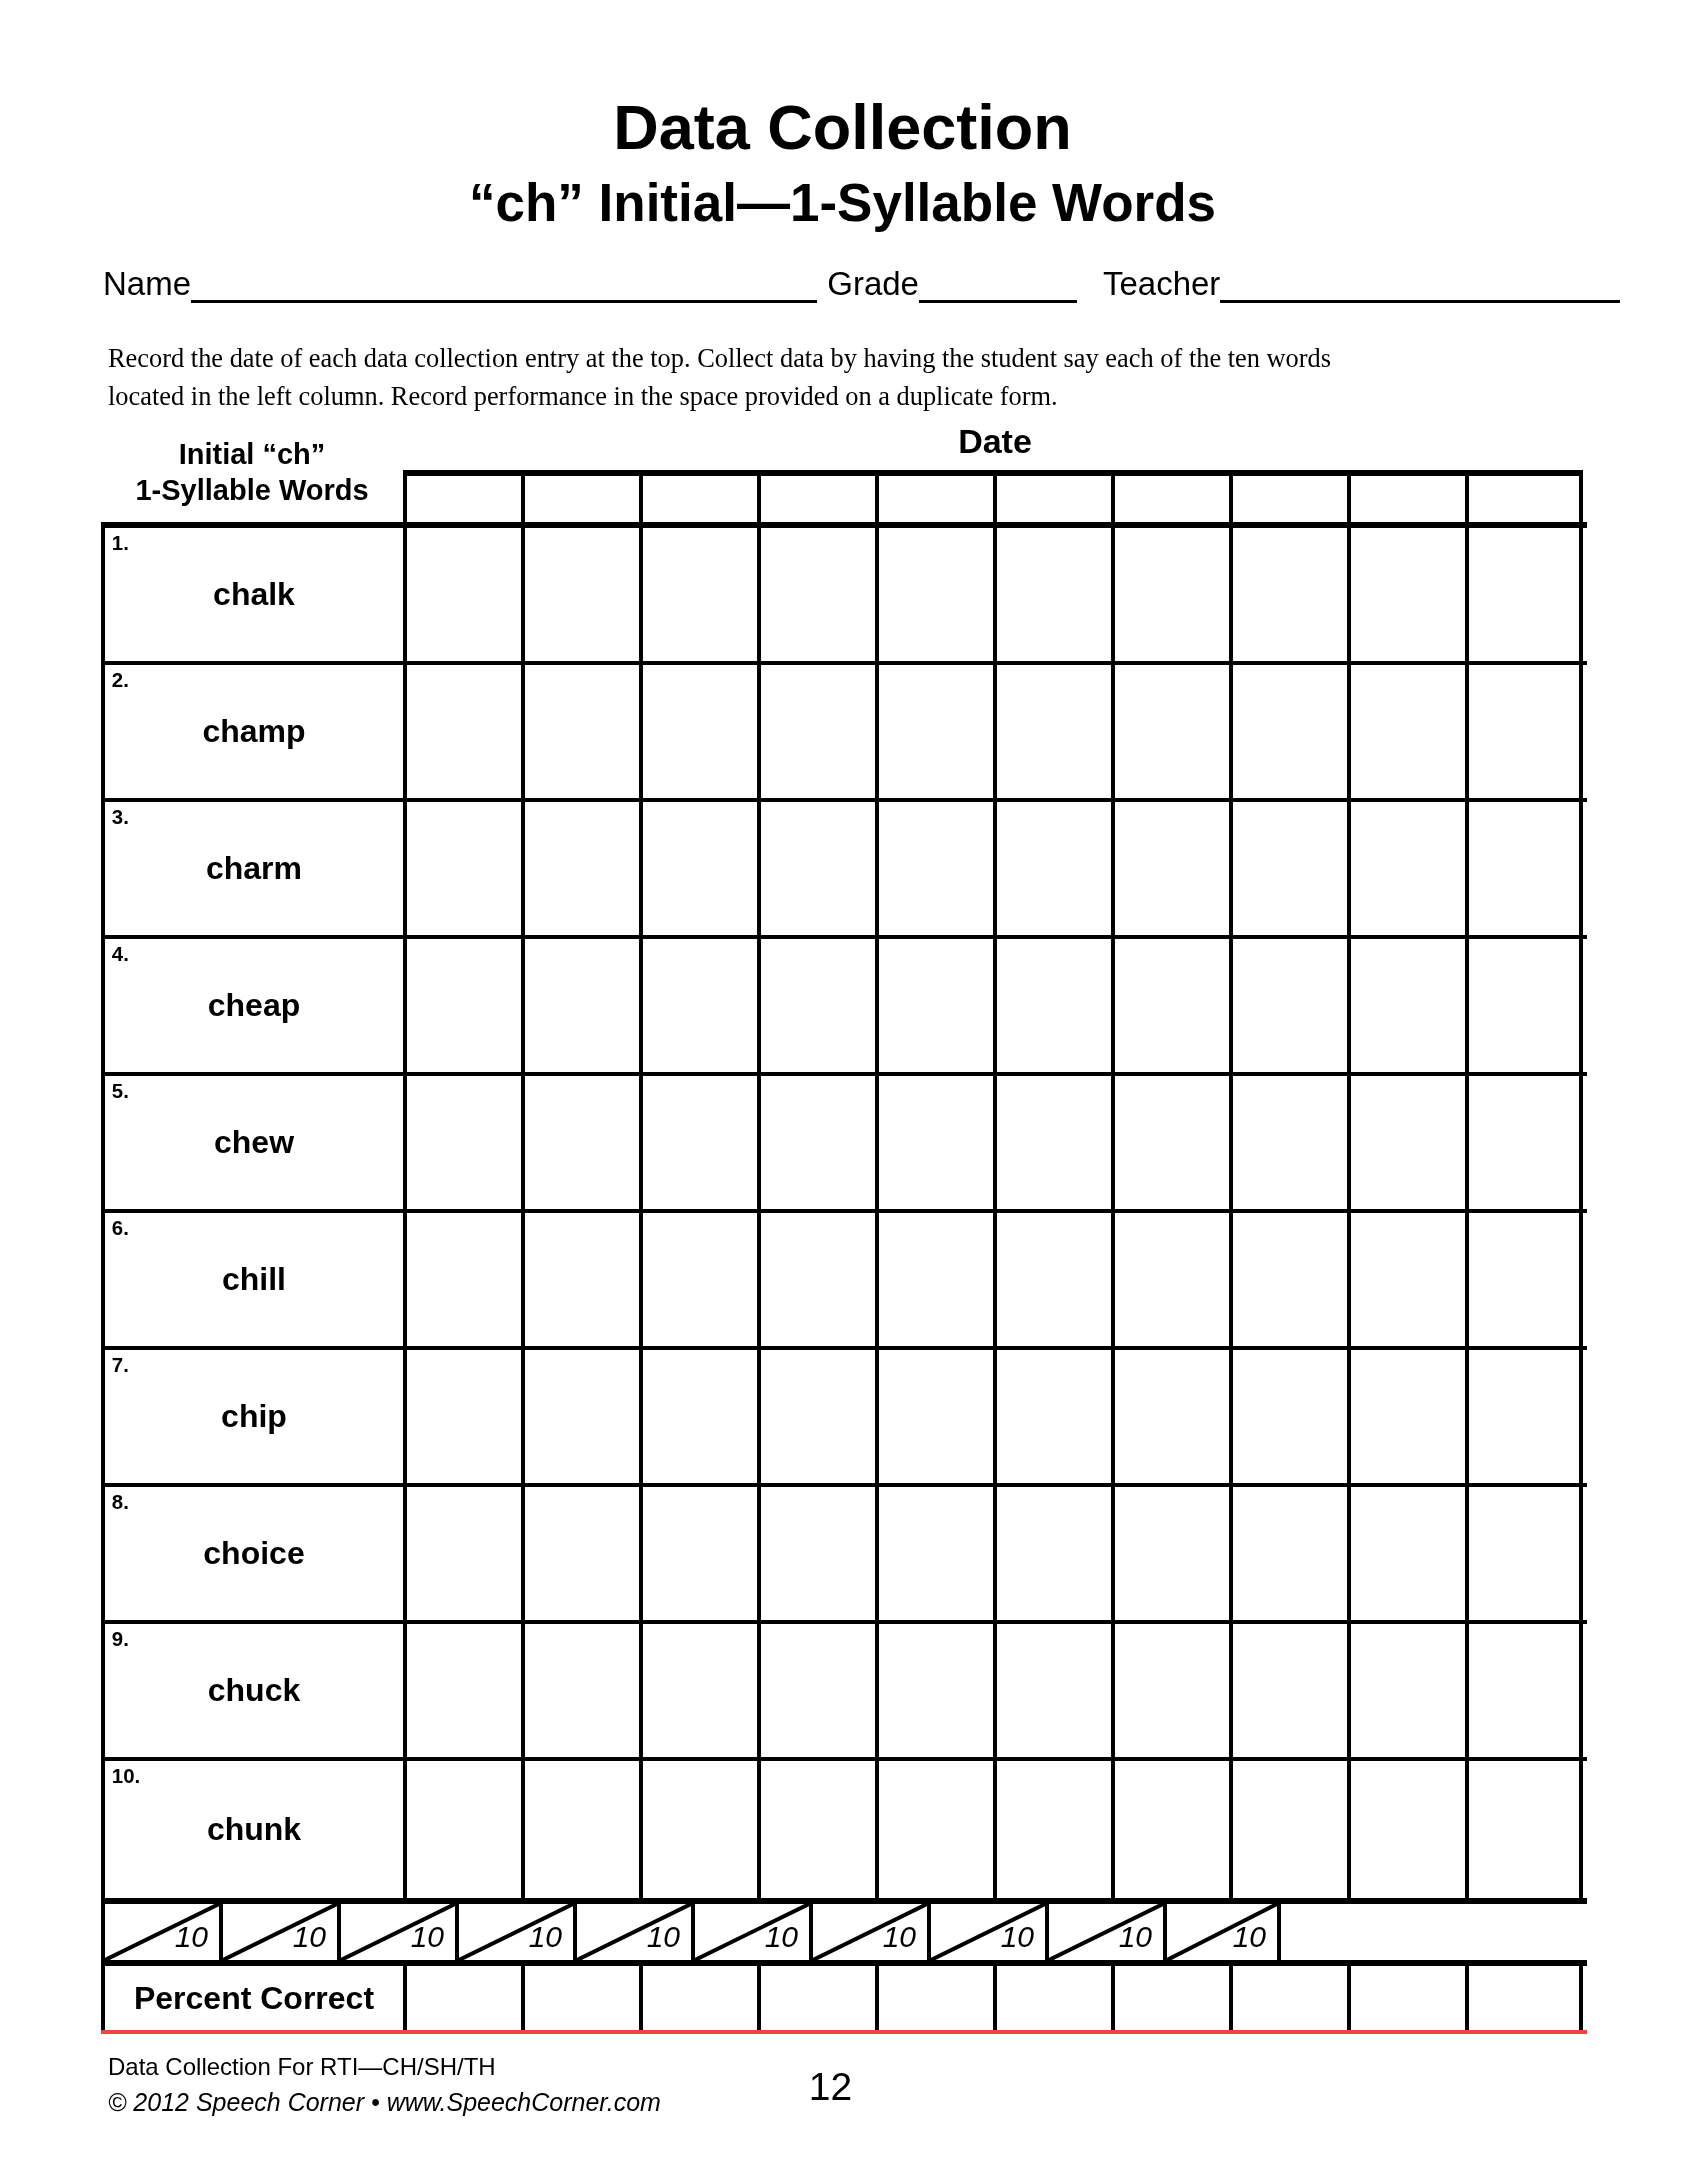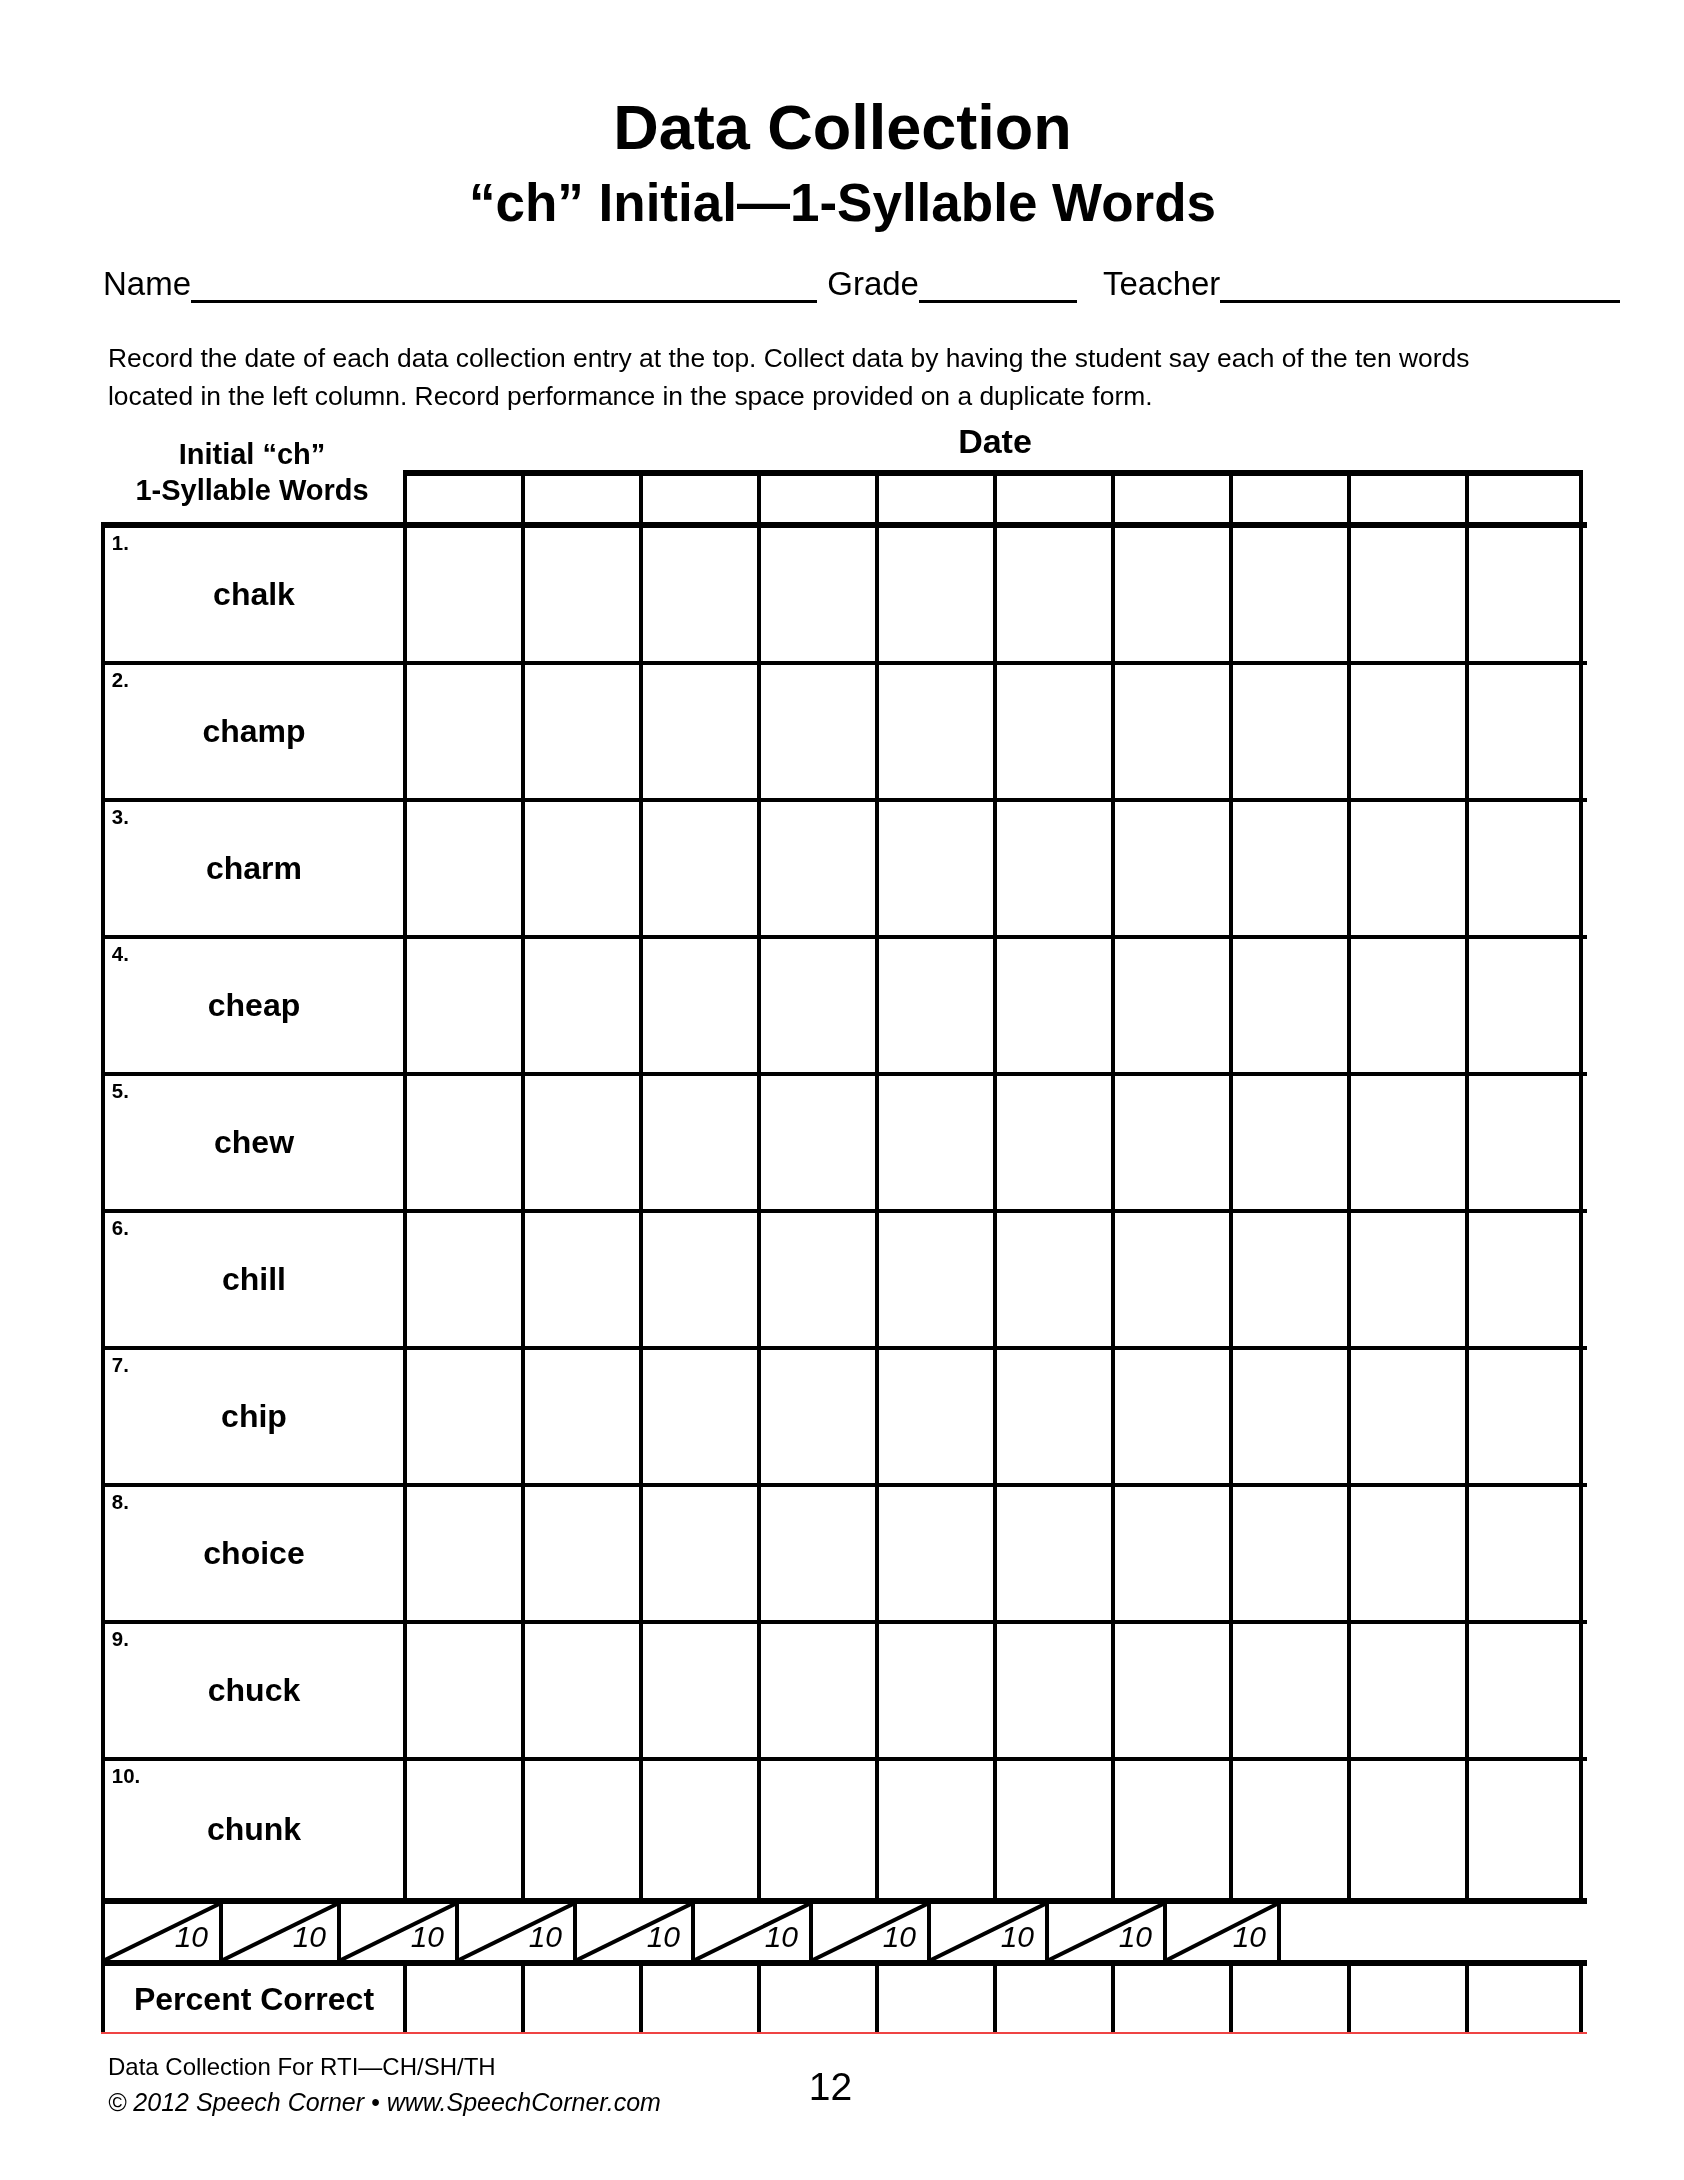--- a/index.html
+++ b/index.html
@@ -30,21 +30,21 @@
   .blank { border-bottom: 3.4px solid #000; height: 34px; }
   .blank.name    { width: 626px; }
   .blank.grade   { width: 158px; }
   .blank.teacher { width: 400px; }
   .lbl.grade-lbl   { margin-left: 10.2px; }
   .lbl.teacher-lbl { margin-left: 26px; }
 
   
   .instructions {
     position: absolute; top: 339px; left: 108px; width: 1482px;
-    font-size: 26.4px; line-height: 38px;
+    font-size: 26.4px; line-height: 38px; font-family: Liberation Serif, serif;
   }
 
   
   .date-label {
     position: absolute; left: 403px; top: 422px; width: 1184px;
     text-align: center; font-size: 34px; font-weight: 700;
   }
   .col-header {
     position: absolute; left: 101px; top: 436px; width: 302px;
     text-align: center; font-size: 29px; font-weight: 700; line-height: 36px;
@@ -75,21 +75,21 @@
   .labelcell {
     width: 302px; border-left: 4.3px solid #000;
     display: flex; align-items: center; justify-content: center;
     font-size: 32px; font-weight: 700;
   }
   .tcell { width: 118px; border-left: 4.3px solid #000; position: relative; font-style: italic; }
   .tcell.lastcol { border-right: 4.3px solid #000; }
   .tcell svg { position: absolute; left: 0; top: 0; width: 100%; height: 100%; display: block; }
   .den { position: absolute; right: 11px; bottom: 6px; font-size: 30px; }
 
-  .prow { height: 68px; border-bottom: 2px solid #ef4444; }
+  .prow { height: 68px; border-bottom: 4px solid #ef4444; }
   .pcell { width: 118px; border-left: 4.3px solid #000; }
   .pcell.lastcol { border-right: 4.3px solid #000; }
 
   
   .footer { position: absolute; left: 108px; top: 2053px; }
   .footer-line1 { font-size: 24px; }
   .footer-line2 { font-size: 25px; font-style: italic; margin-top: 6.8px; }
   .pagenum {
     position: absolute; top: 2065px; left: 0; width: 1661px;
     text-align: center; font-size: 39px;

